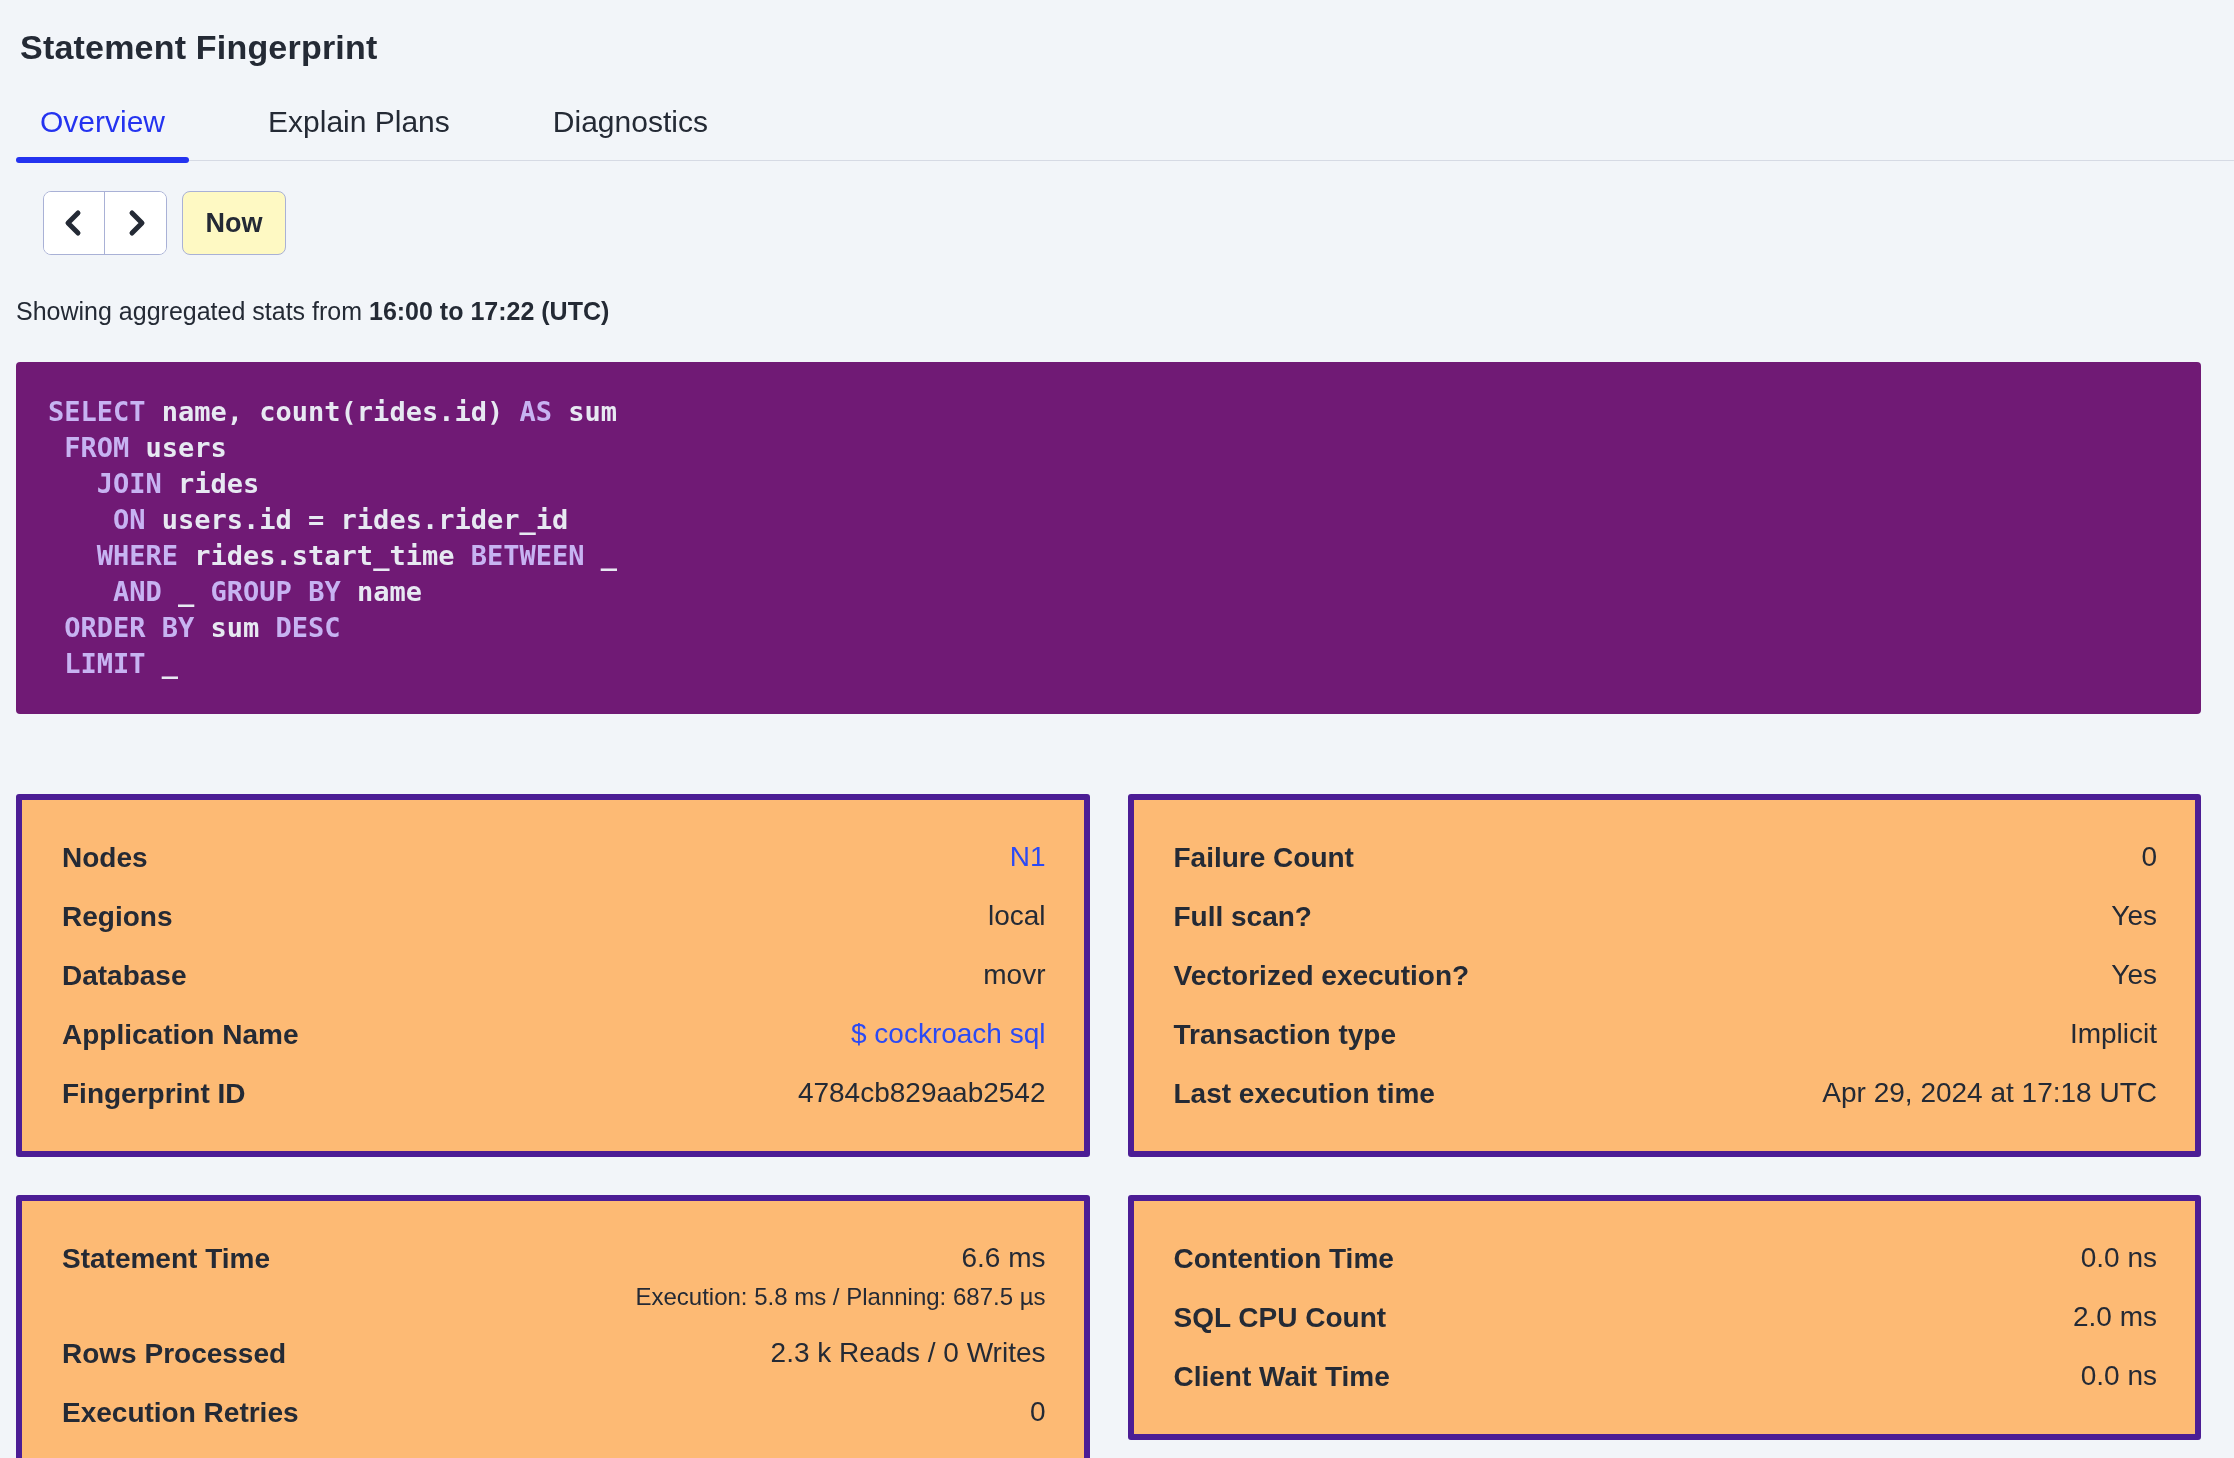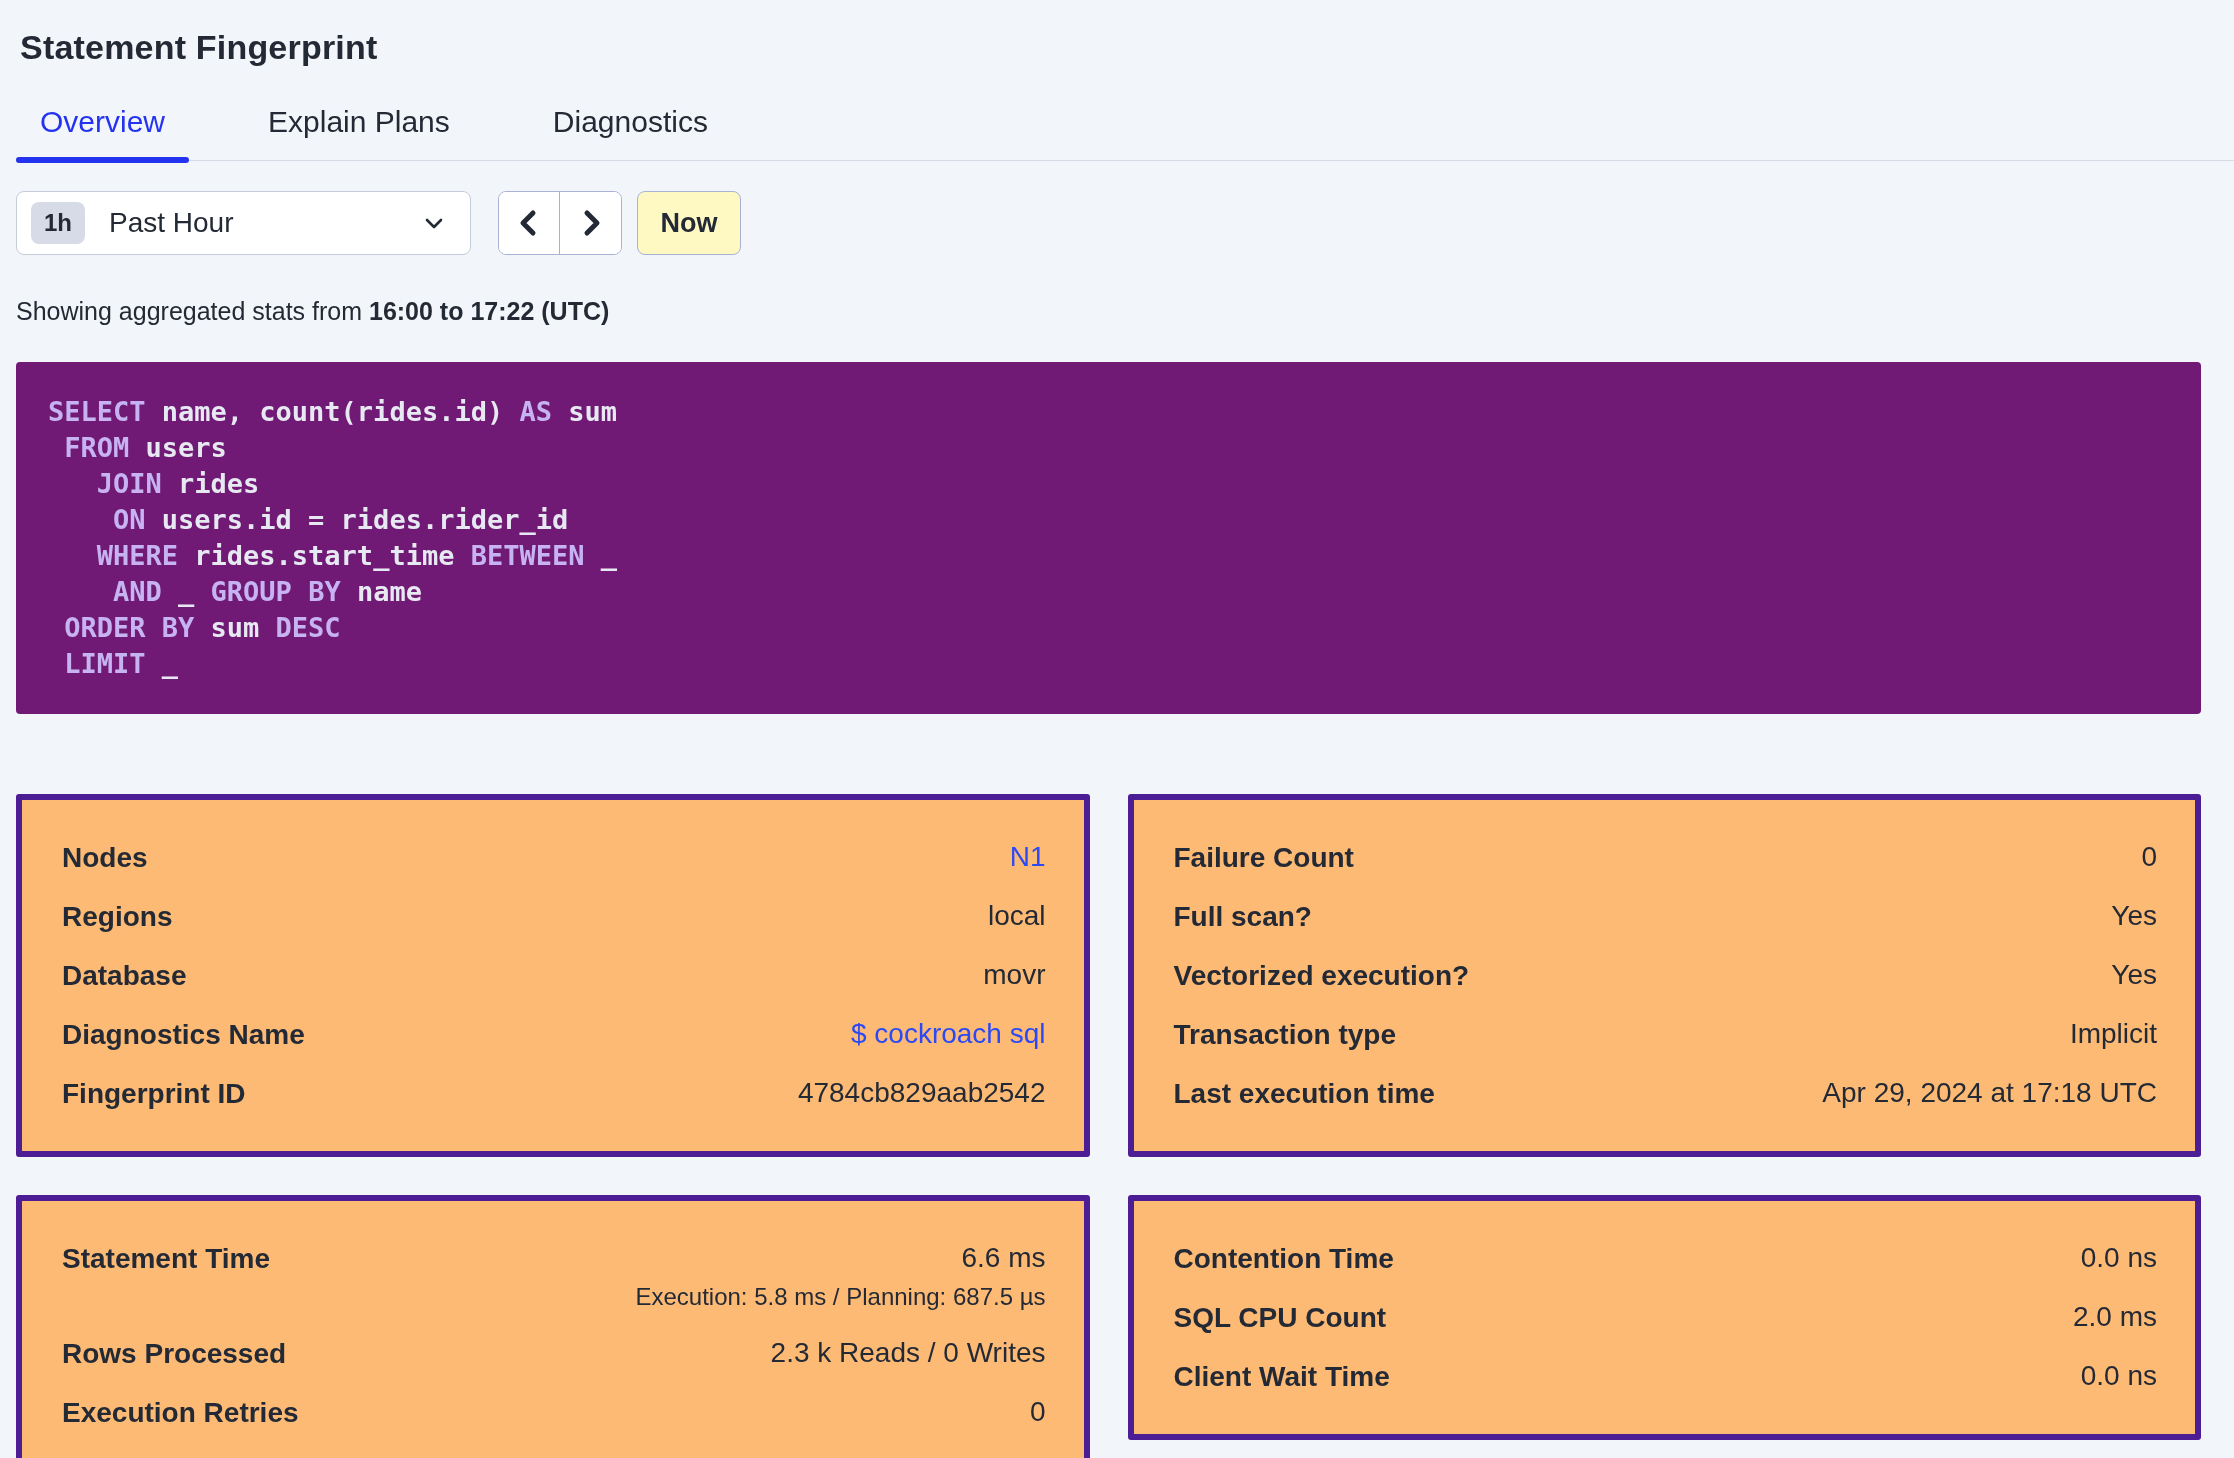--- a/index.html
+++ b/index.html
@@ -160,29 +160,20 @@
 
   <h1 class="page-title">Statement Fingerprint</h1>
 
   <nav class="tabs">
     <div class="tab active">Overview</div>
     <div class="tab">Explain Plans</div>
     <div class="tab">Diagnostics</div>
   </nav>
 
   <div class="toolbar">
-    <div class="time-picker">
-      <span class="range-badge">1h</span>
-      <span class="range-label">Past Hour</span>
-      <span class="tp-chevron">
-        <svg width="28" height="28" viewBox="0 0 28 28" fill="none">
-          <path d="M7 11 L14 18 L21 11" stroke="#242a35" stroke-width="2.6" stroke-linecap="round" stroke-linejoin="round"></path>
-        </svg>
-      </span>
-    </div>
 
     <div class="arrow-group">
       <button class="arrow-btn prev">
         <span>
           <svg width="30" height="34" viewBox="0 0 30 34" fill="none">
             <path d="M19 7 L9 17 L19 27" stroke="#242a35" stroke-width="5" stroke-linecap="round" stroke-linejoin="round"></path>
           </svg>
         </span>
       </button>
       <button class="arrow-btn">
@@ -211,21 +202,21 @@
         </div>
         <div class="stat-row">
           <span class="label">Regions</span>
           <span class="value-wrap"><span class="value">local</span></span>
         </div>
         <div class="stat-row">
           <span class="label">Database</span>
           <span class="value-wrap"><span class="value">movr</span></span>
         </div>
         <div class="stat-row">
-          <span class="label">Diagnostics Name</span>
+          <span class="label">Application Name</span>
           <span class="value-wrap"><span class="value link">$ cockroach sql</span></span>
         </div>
         <div class="stat-row">
           <span class="label">Fingerprint ID</span>
           <span class="value-wrap"><span class="value">4784cb829aab2542</span></span>
         </div>
       </div>
     <div class="card">
         <div class="stat-row">
           <span class="label">Failure Count</span>

